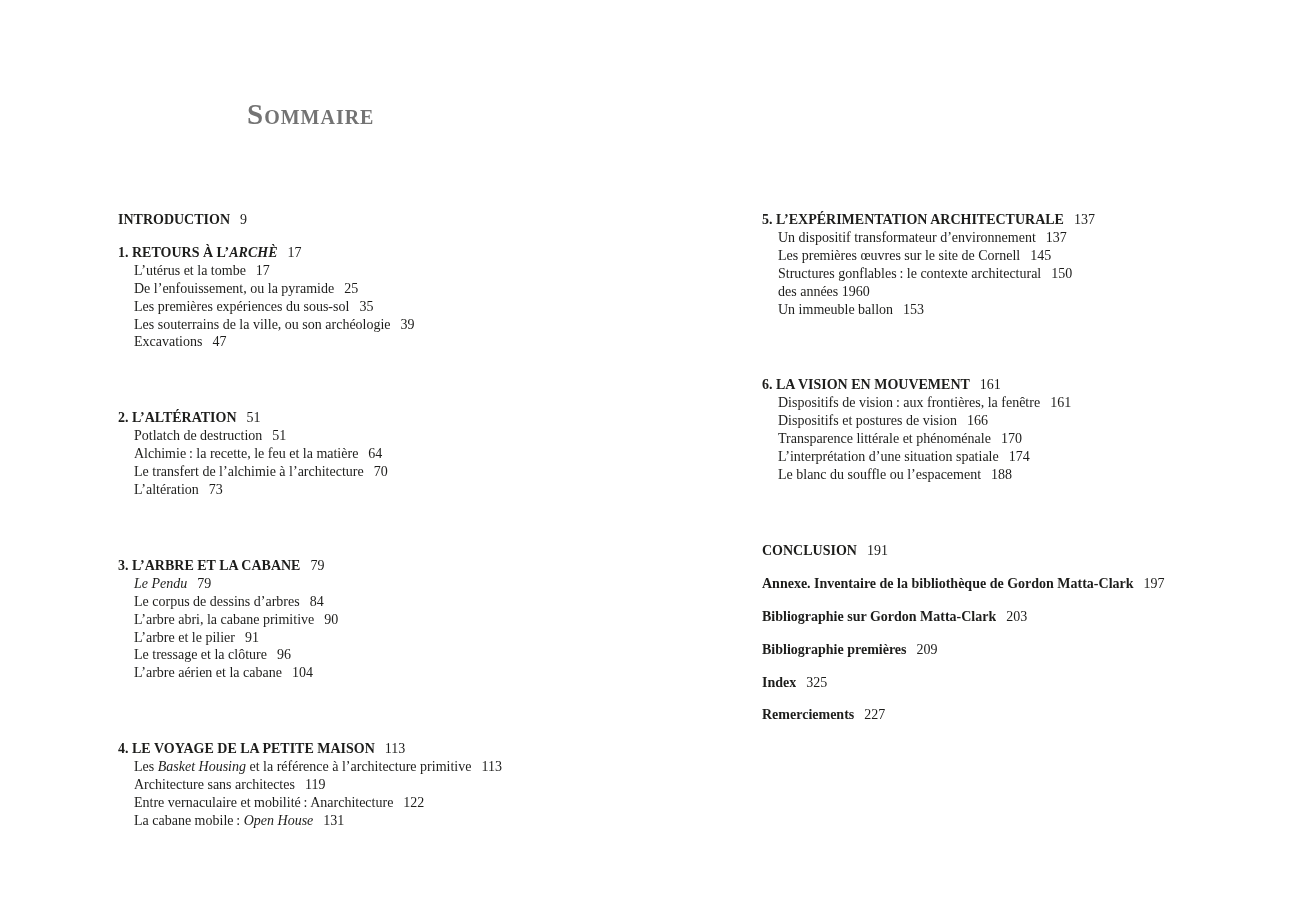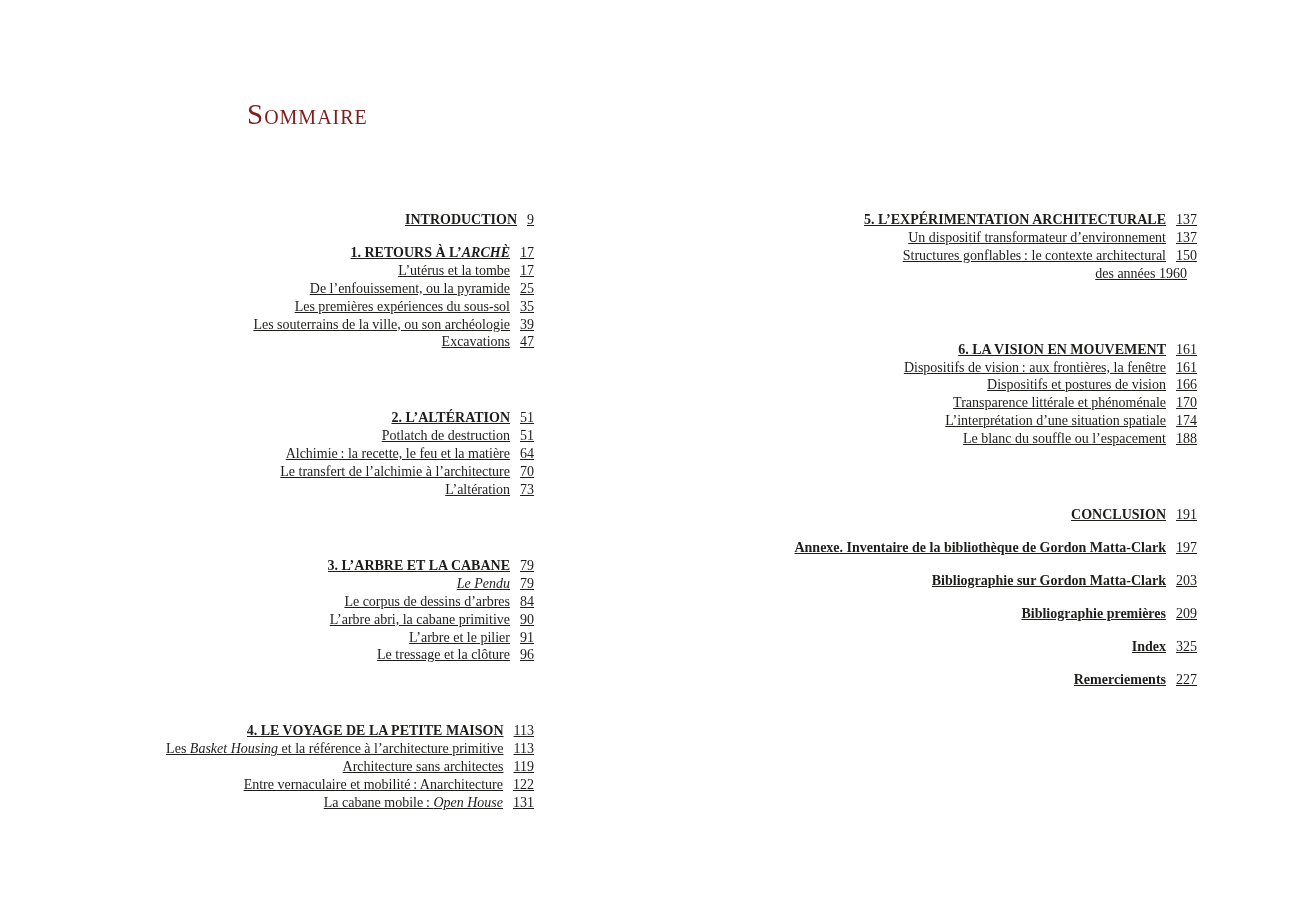--- a/index.html
+++ b/index.html
@@ -12,42 +12,41 @@
     font-family: "Liberation Serif", "DejaVu Serif", serif;
     overflow: hidden;
   }
   .title {
     position: absolute;
     left: 247px;
     top: 100px;
     margin: 0;
     font-size: 29px;
     line-height: 1;
-    font-weight: normal;
+    font-weight: bold;
     font-variant: small-caps;
     letter-spacing: 1px;
-    color: #7f1d1d;
+    color: #737373;
   }
   .col {
     position: absolute;
     top: 211px;
     font-size: 14px;
   }
   .col-left  { left: 118px; width: 416px; }
-  .col-right { left: 779px; width: 418px; }
+  .col-right { left: 762px; width: 418px; }
   .section { margin: 0; }
   .section.gap-s { margin-top: 15px; }
   .section.gap-l { margin-top: 58px; }
   .row {
     display: flex;
-    justify-content: flex-end;
+    justify-content: flex-start;
     align-items: baseline;
     line-height: 17.9px;
     white-space: nowrap;
-    text-decoration: underline;
   }
   .row.heading { font-weight: bold; }
   .row.item .label { padding-left: 16px; }
   .label { overflow: hidden; }
   .em { font-style: italic; }
   .page-num {
     font-weight: normal;
     margin-left: 10px;
     text-align: right;
   }
@@ -130,20 +129,24 @@
           <span class="page-num">90</span>
         </div>
         <div class="row item">
           <span class="label"><span>L’arbre et le pilier</span></span>
           <span class="page-num">91</span>
         </div>
         <div class="row item">
           <span class="label"><span>Le tressage et la clôture</span></span>
           <span class="page-num">96</span>
         </div>
+        <div class="row item">
+          <span class="label"><span>L’arbre aérien et la cabane</span></span>
+          <span class="page-num">104</span>
+        </div>
       </div>
       <div class="section gap-l">
         <div class="row heading">
           <span class="label"><span>4. LE VOYAGE DE LA PETITE MAISON</span></span>
           <span class="page-num">113</span>
         </div>
         <div class="row item">
           <span class="label"><span>Les </span><span class="em">Basket Housing</span><span> et la référence à l’architecture primitive</span></span>
           <span class="page-num">113</span>
         </div>
@@ -165,26 +168,34 @@
       <div class="section">
         <div class="row heading">
           <span class="label"><span>5. L’EXPÉRIMENTATION ARCHITECTURALE</span></span>
           <span class="page-num">137</span>
         </div>
         <div class="row item">
           <span class="label"><span>Un dispositif transformateur d’environnement</span></span>
           <span class="page-num">137</span>
         </div>
         <div class="row item">
+          <span class="label"><span>Les premières œuvres sur le site de Cornell</span></span>
+          <span class="page-num">145</span>
+        </div>
+        <div class="row item">
           <span class="label"><span>Structures gonflables : le contexte architectural</span></span>
           <span class="page-num">150</span>
         </div>
         <div class="row item">
           <span class="label"><span>des années 1960</span></span>
           <span class="page-num"></span>
+        </div>
+        <div class="row item">
+          <span class="label"><span>Un immeuble ballon</span></span>
+          <span class="page-num">153</span>
         </div>
       </div>
       <div class="section gap-l">
         <div class="row heading">
           <span class="label"><span>6. LA VISION EN MOUVEMENT</span></span>
           <span class="page-num">161</span>
         </div>
         <div class="row item">
           <span class="label"><span>Dispositifs de vision : aux frontières, la fenêtre</span></span>
           <span class="page-num">161</span>

